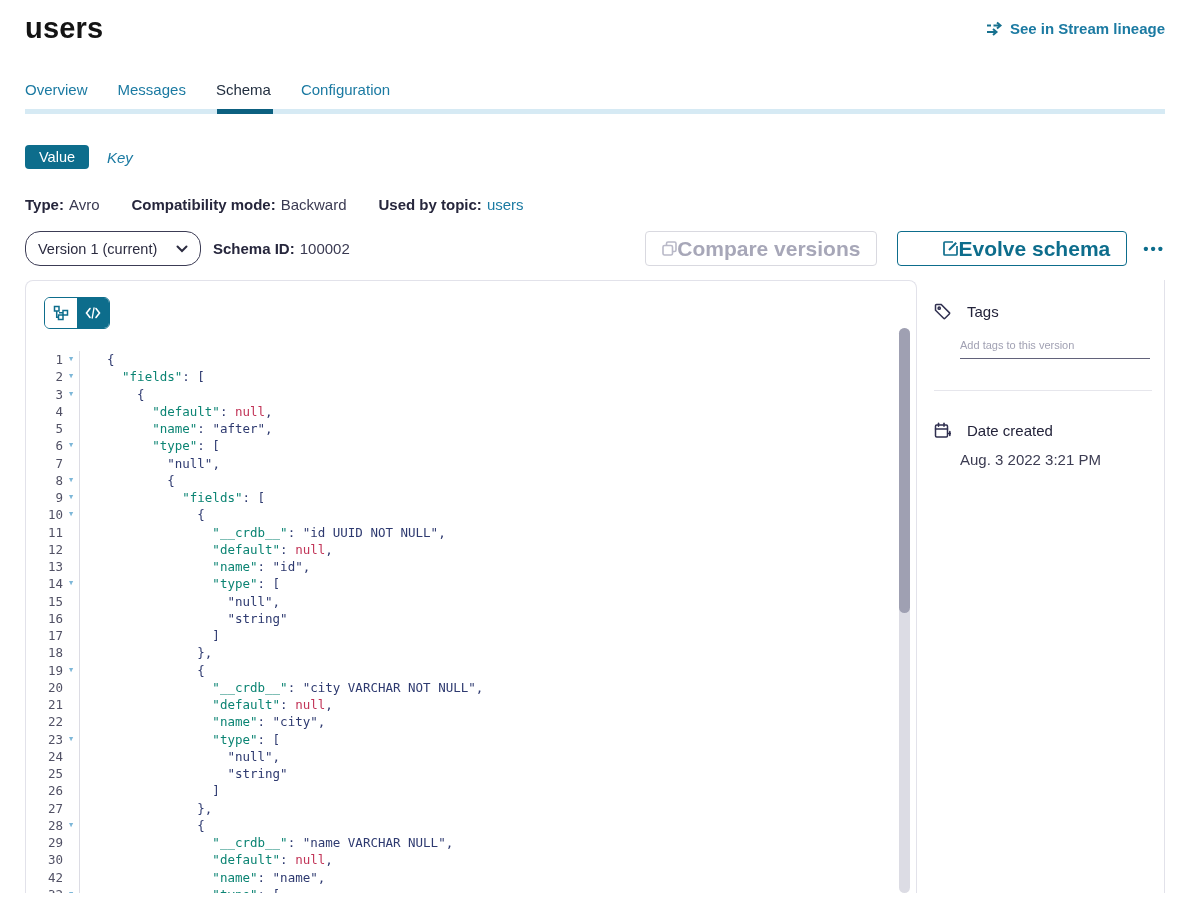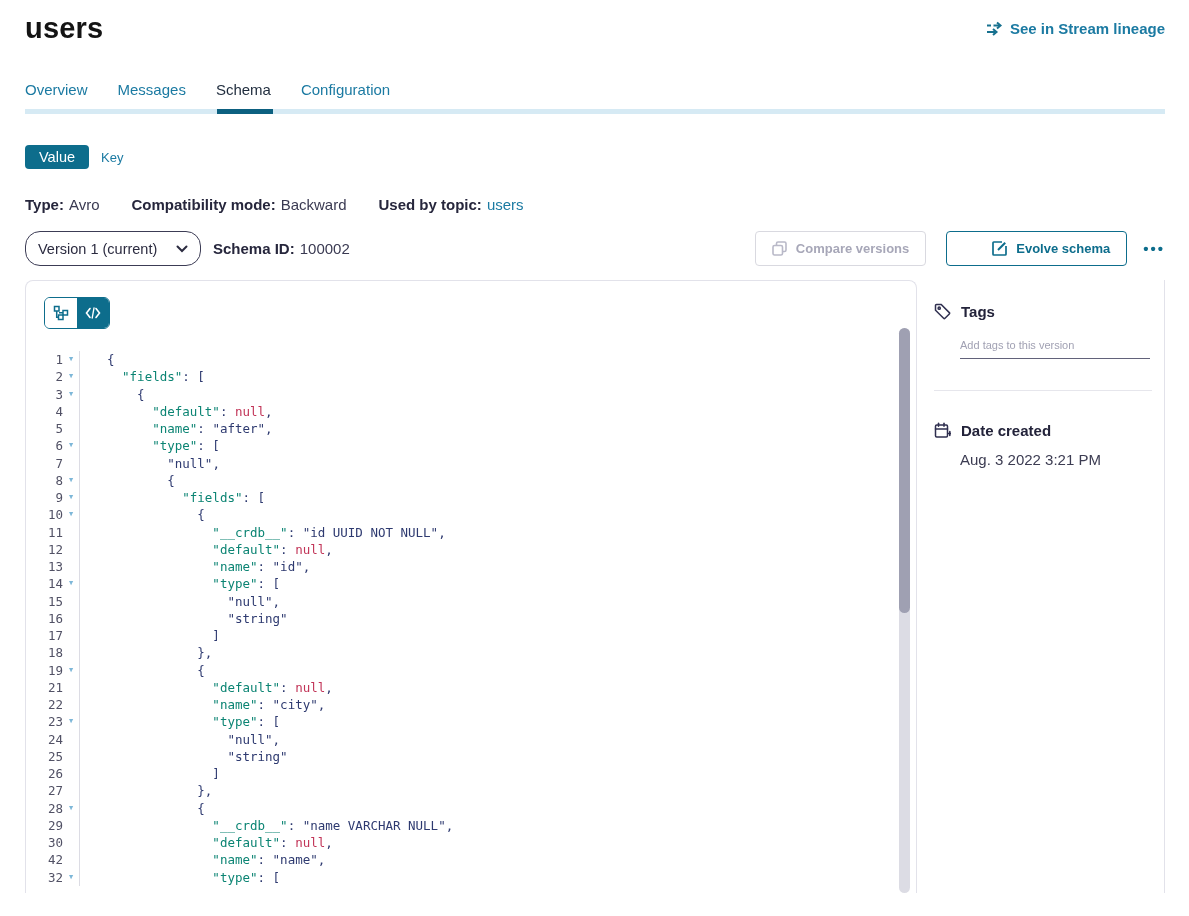--- a/index.html
+++ b/index.html
@@ -19,37 +19,37 @@
   .tab { color: var(--link, #1b7aa2); cursor: pointer; padding-bottom: 11px; text-align: right; }
   .tab.active { color: #1e2b3c; font-weight: 500; }
   .tab-track { height: 5px; background: var(--tab-track, #d6eaf4); width: 100%; }
   .tab-indicator { position: absolute; bottom: 0; left: 192px; width: 56px; height: 5px;
                    background: var(--tab-active, #0c6080); }
 
   
   .vk { margin-top: 31px; display: flex; align-items: center; }
   .btn-value { background: var(--accent, #0d6d8c); color: #fff; border: none; border-radius: 4px;
                height: 24px; padding: 0 14px; font-size: 14.5px; font-family: inherit; cursor: pointer; }
-  .link-key { margin-left: 12px; color: var(--link, #1b7aa2); font-size: 13px; cursor: pointer; }
+  .link-key { margin-left: 18px; color: var(--link, #1b7aa2); font-size: 15px; cursor: pointer; font-style: italic; }
 
   
   .meta { margin-top: 27px; display: flex; gap: 32px; font-size: 15px; color: #3a3a52; }
   .meta b { color: #26263c; font-weight: 700; margin-right: 5px; }
   .meta .lnk { color: var(--link, #1b7aa2); cursor: pointer; }
 
   
   .vbar { margin-top: 18px; display: flex; align-items: center; }
   .select { height: 35px; width: 176px; border: 1.5px solid #3c3c55; border-radius: 15px;
             display: flex; align-items: center; justify-content: space-between; padding: 0 12px;
             font-size: 14.5px; color: #2b2b40; cursor: pointer; background: #fff; }
   .sid { margin-left: 12px; font-size: 15px; color: #3a3a52; }
   .sid b { color: #26263c; margin-right: 5px; }
   .vbar-right { margin-left: auto; display: flex; align-items: center; gap: 20px; }
-  .btn { height: 35px; border-radius: 4px; padding: 0 16px; font-size: 13px; font-weight: 600;
-         display: inline-flex; align-items: center; gap: 9px; font-family: inherit; background: #fff; }
+  .btn { height: 35px; border-radius: 4px; padding: 0 16px; font-size: 21px; font-weight: 600;
+         display: inline-flex; align-items: center; font-family: inherit; background: #fff; }
   .btn-disabled { border: 1px solid #d9d9e0; color: var(--disabled, #a7a7b8); cursor: default; }
   .btn-outline { border: 1px solid var(--accent, #0d6d8c); color: var(--accent, #0d6d8c); cursor: pointer; padding-left: 45px; }
   .more { color: var(--accent, #0d6d8c); font-size: 15px; font-weight: 700; letter-spacing: 2px;
           cursor: pointer; margin-left: -4px; }
 
   
   .content { margin-top: 14px; display: flex; align-items: stretch; height: 613px; }
   .editor-card { flex: 1; border: 1px solid #e2e2ea; border-bottom: none;
                  border-radius: 8px 8px 0 0; position: relative; overflow: hidden; background: #fff; }
   .view-toggle { display: inline-flex; margin: 16px 0 0 18px; border: 1px solid var(--accent, #0d6d8c);
@@ -69,21 +69,21 @@
   .tk-null { color: var(--code-null, #c23558); }
   .tk-punct{ color: var(--code-str, #2e3a70); }
 
   .sb-track { position: absolute; top: 47px; right: 6px; bottom: 0; width: 11px;
               background: #dcdce4; border-radius: 8px; }
   .sb-thumb { position: absolute; top: 0; left: 0; width: 11px; height: 285px;
               background: #9fa0b2; border-radius: 8px; cursor: grab; }
 
   
   .sidebar { width: 248px; border-right: 1px solid #e2e2ea; padding: 23px 12px 0 17px; flex: none; }
-  .sec-title { display: flex; align-items: center; gap: 10px; font-size: 15px; font-weight: 700;
+  .sec-title { display: flex; align-items: center; gap: 16px; font-size: 15px; font-weight: 400;
                color: #23233a; }
   .tags-input { margin: 19px 0 0 26px; width: 190px; border: none; border-bottom: 1px solid #62627a;
                 font-size: 11px; padding: 0 0 7px 0; outline: none; font-family: inherit; color: #2c2c42;
                 background: transparent; }
   .tags-input::placeholder { color: #a1a1b3; }
   .divider { height: 1px; background: #e6e6ec; margin: 31px 0 0 0; }
   .sec { margin-top: 31px; }
   .sec-val { margin: 12px 0 0 26px; font-size: 15px; color: #3c3c52; }
   .sec-val.dim { color: #6a6a7e; }
 
@@ -289,20 +289,25 @@
             <span class="ln">18</span>
             <span class="fold"></span>
             <span class="codetxt"><span class="tk-punct">            },</span></span>
           </div>
           <div class="cl">
             <span class="ln">19</span>
             <span class="fold">▼</span>
             <span class="codetxt"><span class="tk-punct">            {</span></span>
           </div>
           <div class="cl">
+            <span class="ln">20</span>
+            <span class="fold"></span>
+            <span class="codetxt"><span class="tk-punct">              </span><span class="tk-key">"__crdb__"</span><span class="tk-punct">:</span><span class="tk-punct"> </span><span class="tk-str">"city VARCHAR NOT NULL"</span><span class="tk-punct">,</span></span>
+          </div>
+          <div class="cl">
             <span class="ln">21</span>
             <span class="fold"></span>
             <span class="codetxt"><span class="tk-punct">              </span><span class="tk-key">"default"</span><span class="tk-punct">:</span><span class="tk-punct"> </span><span class="tk-null">null</span><span class="tk-punct">,</span></span>
           </div>
           <div class="cl">
             <span class="ln">22</span>
             <span class="fold"></span>
             <span class="codetxt"><span class="tk-punct">              </span><span class="tk-key">"name"</span><span class="tk-punct">:</span><span class="tk-punct"> </span><span class="tk-str">"city"</span><span class="tk-punct">,</span></span>
           </div>
           <div class="cl">

